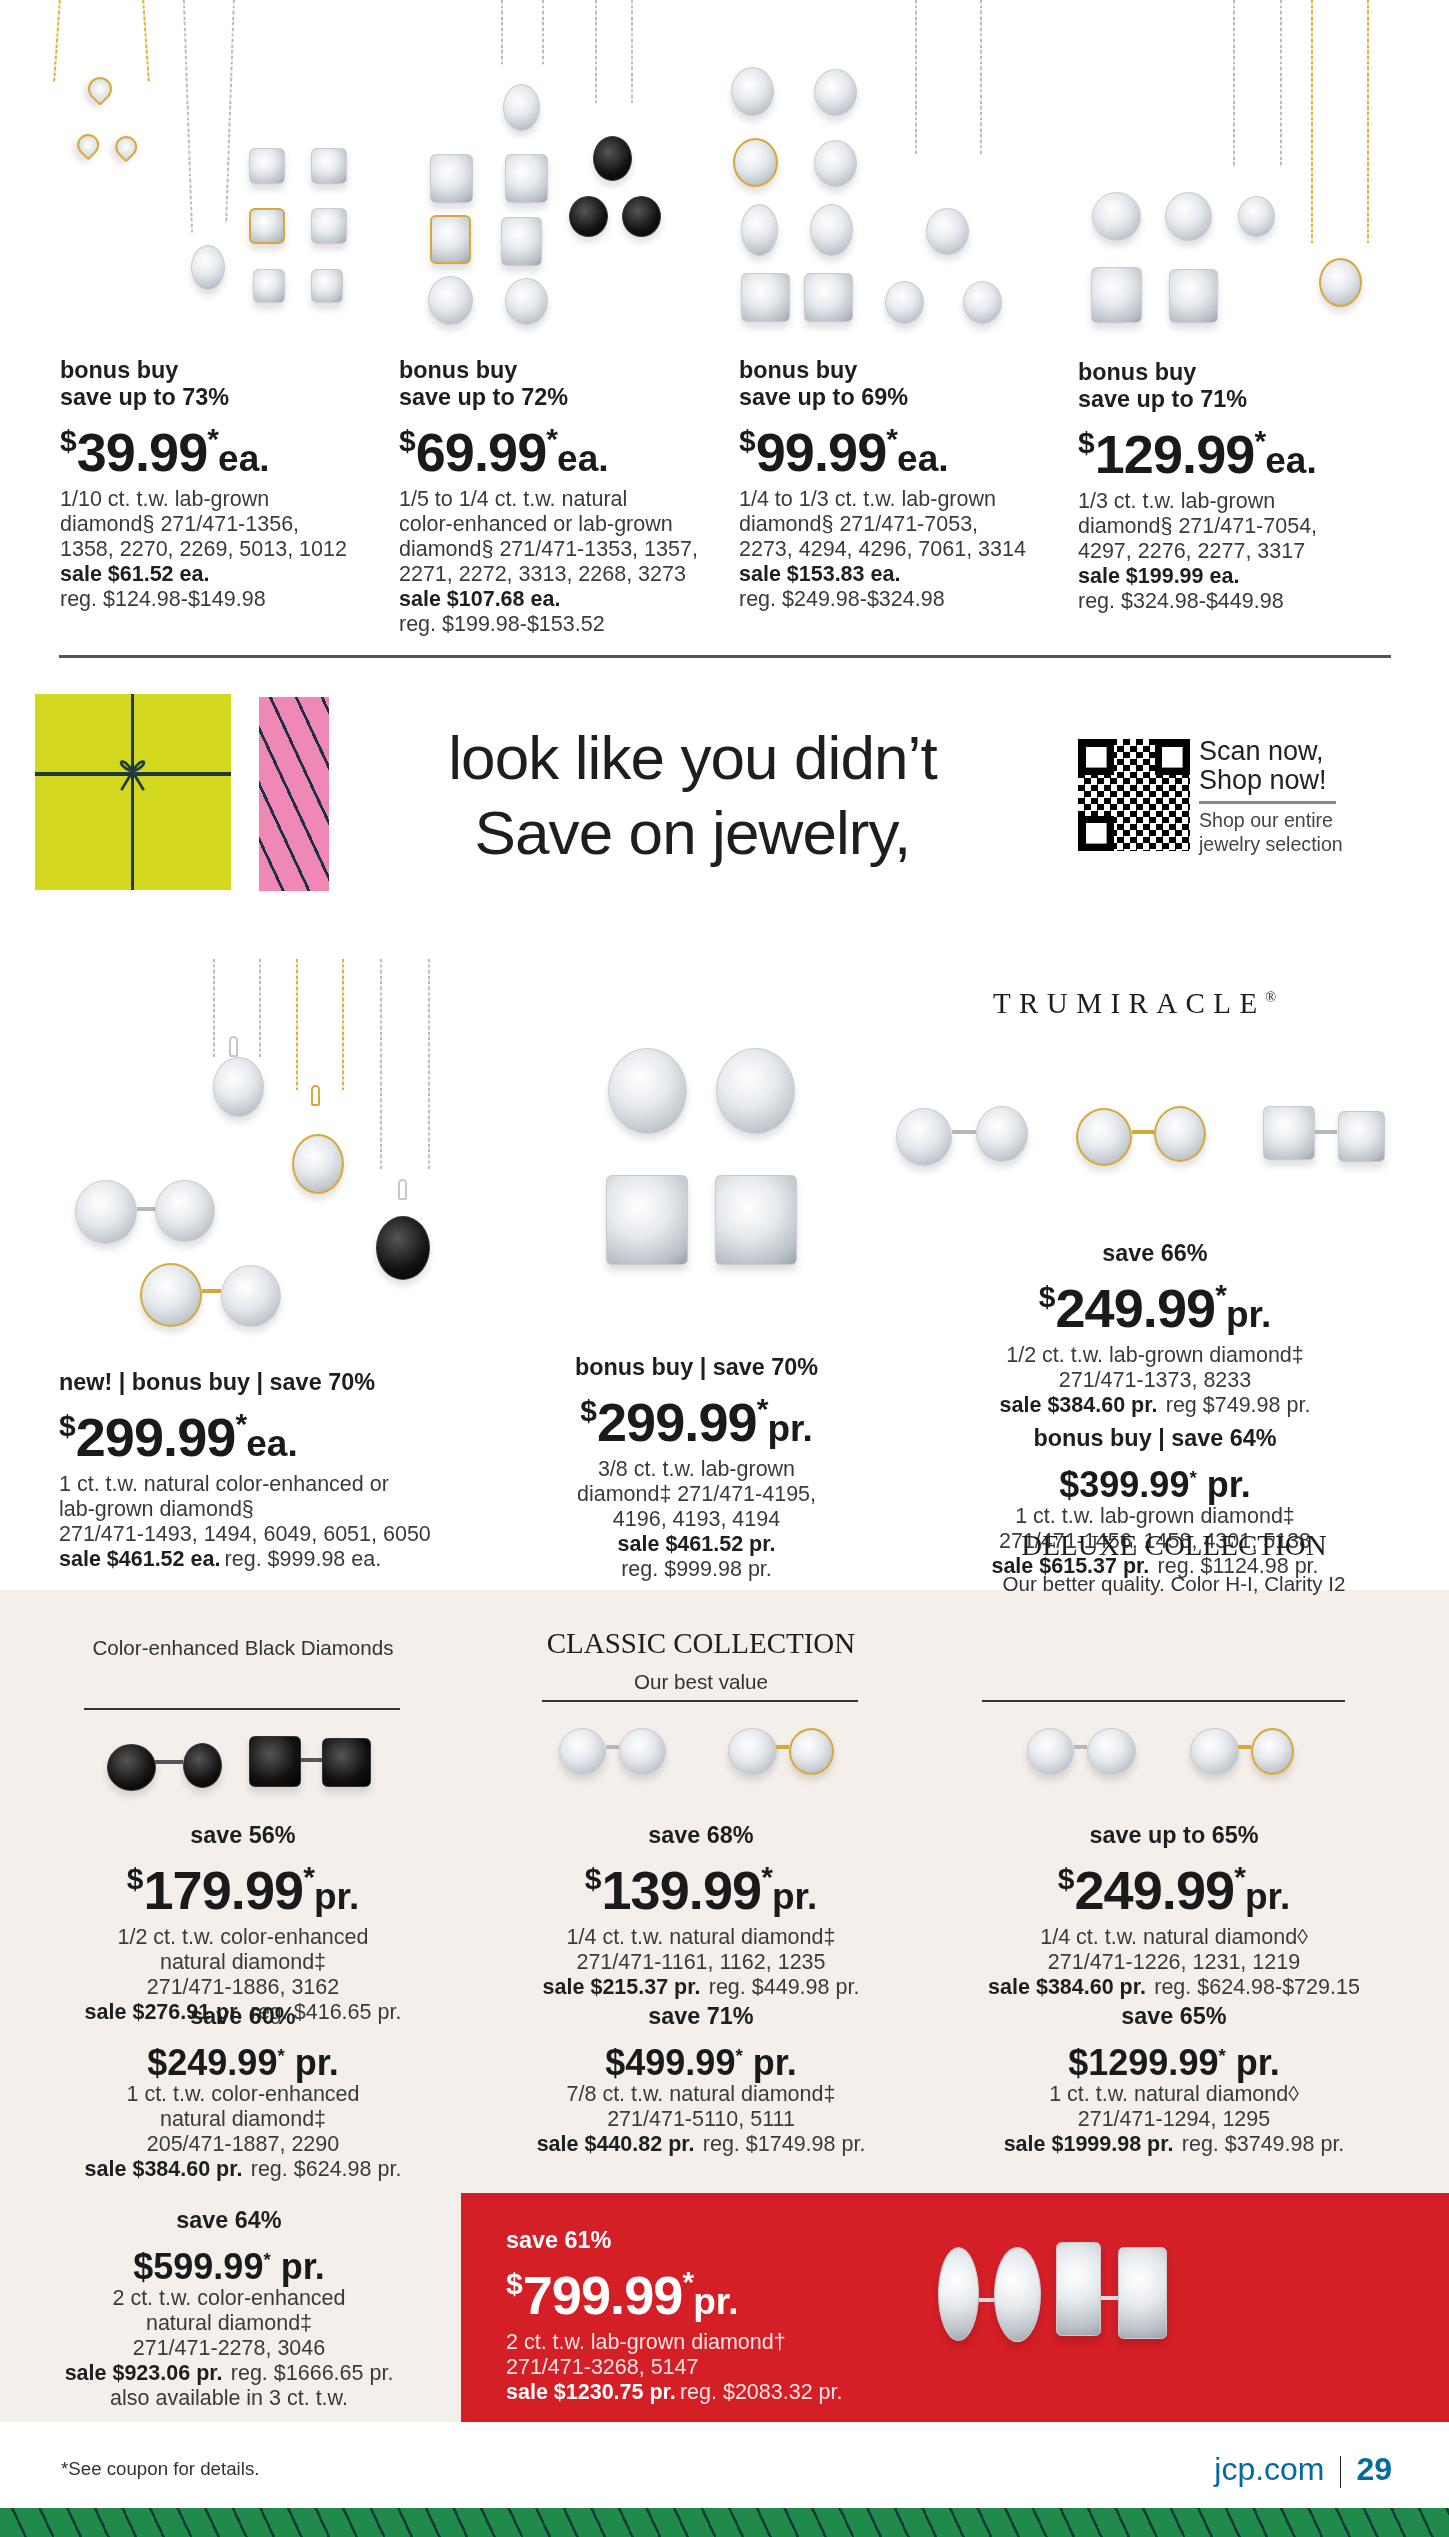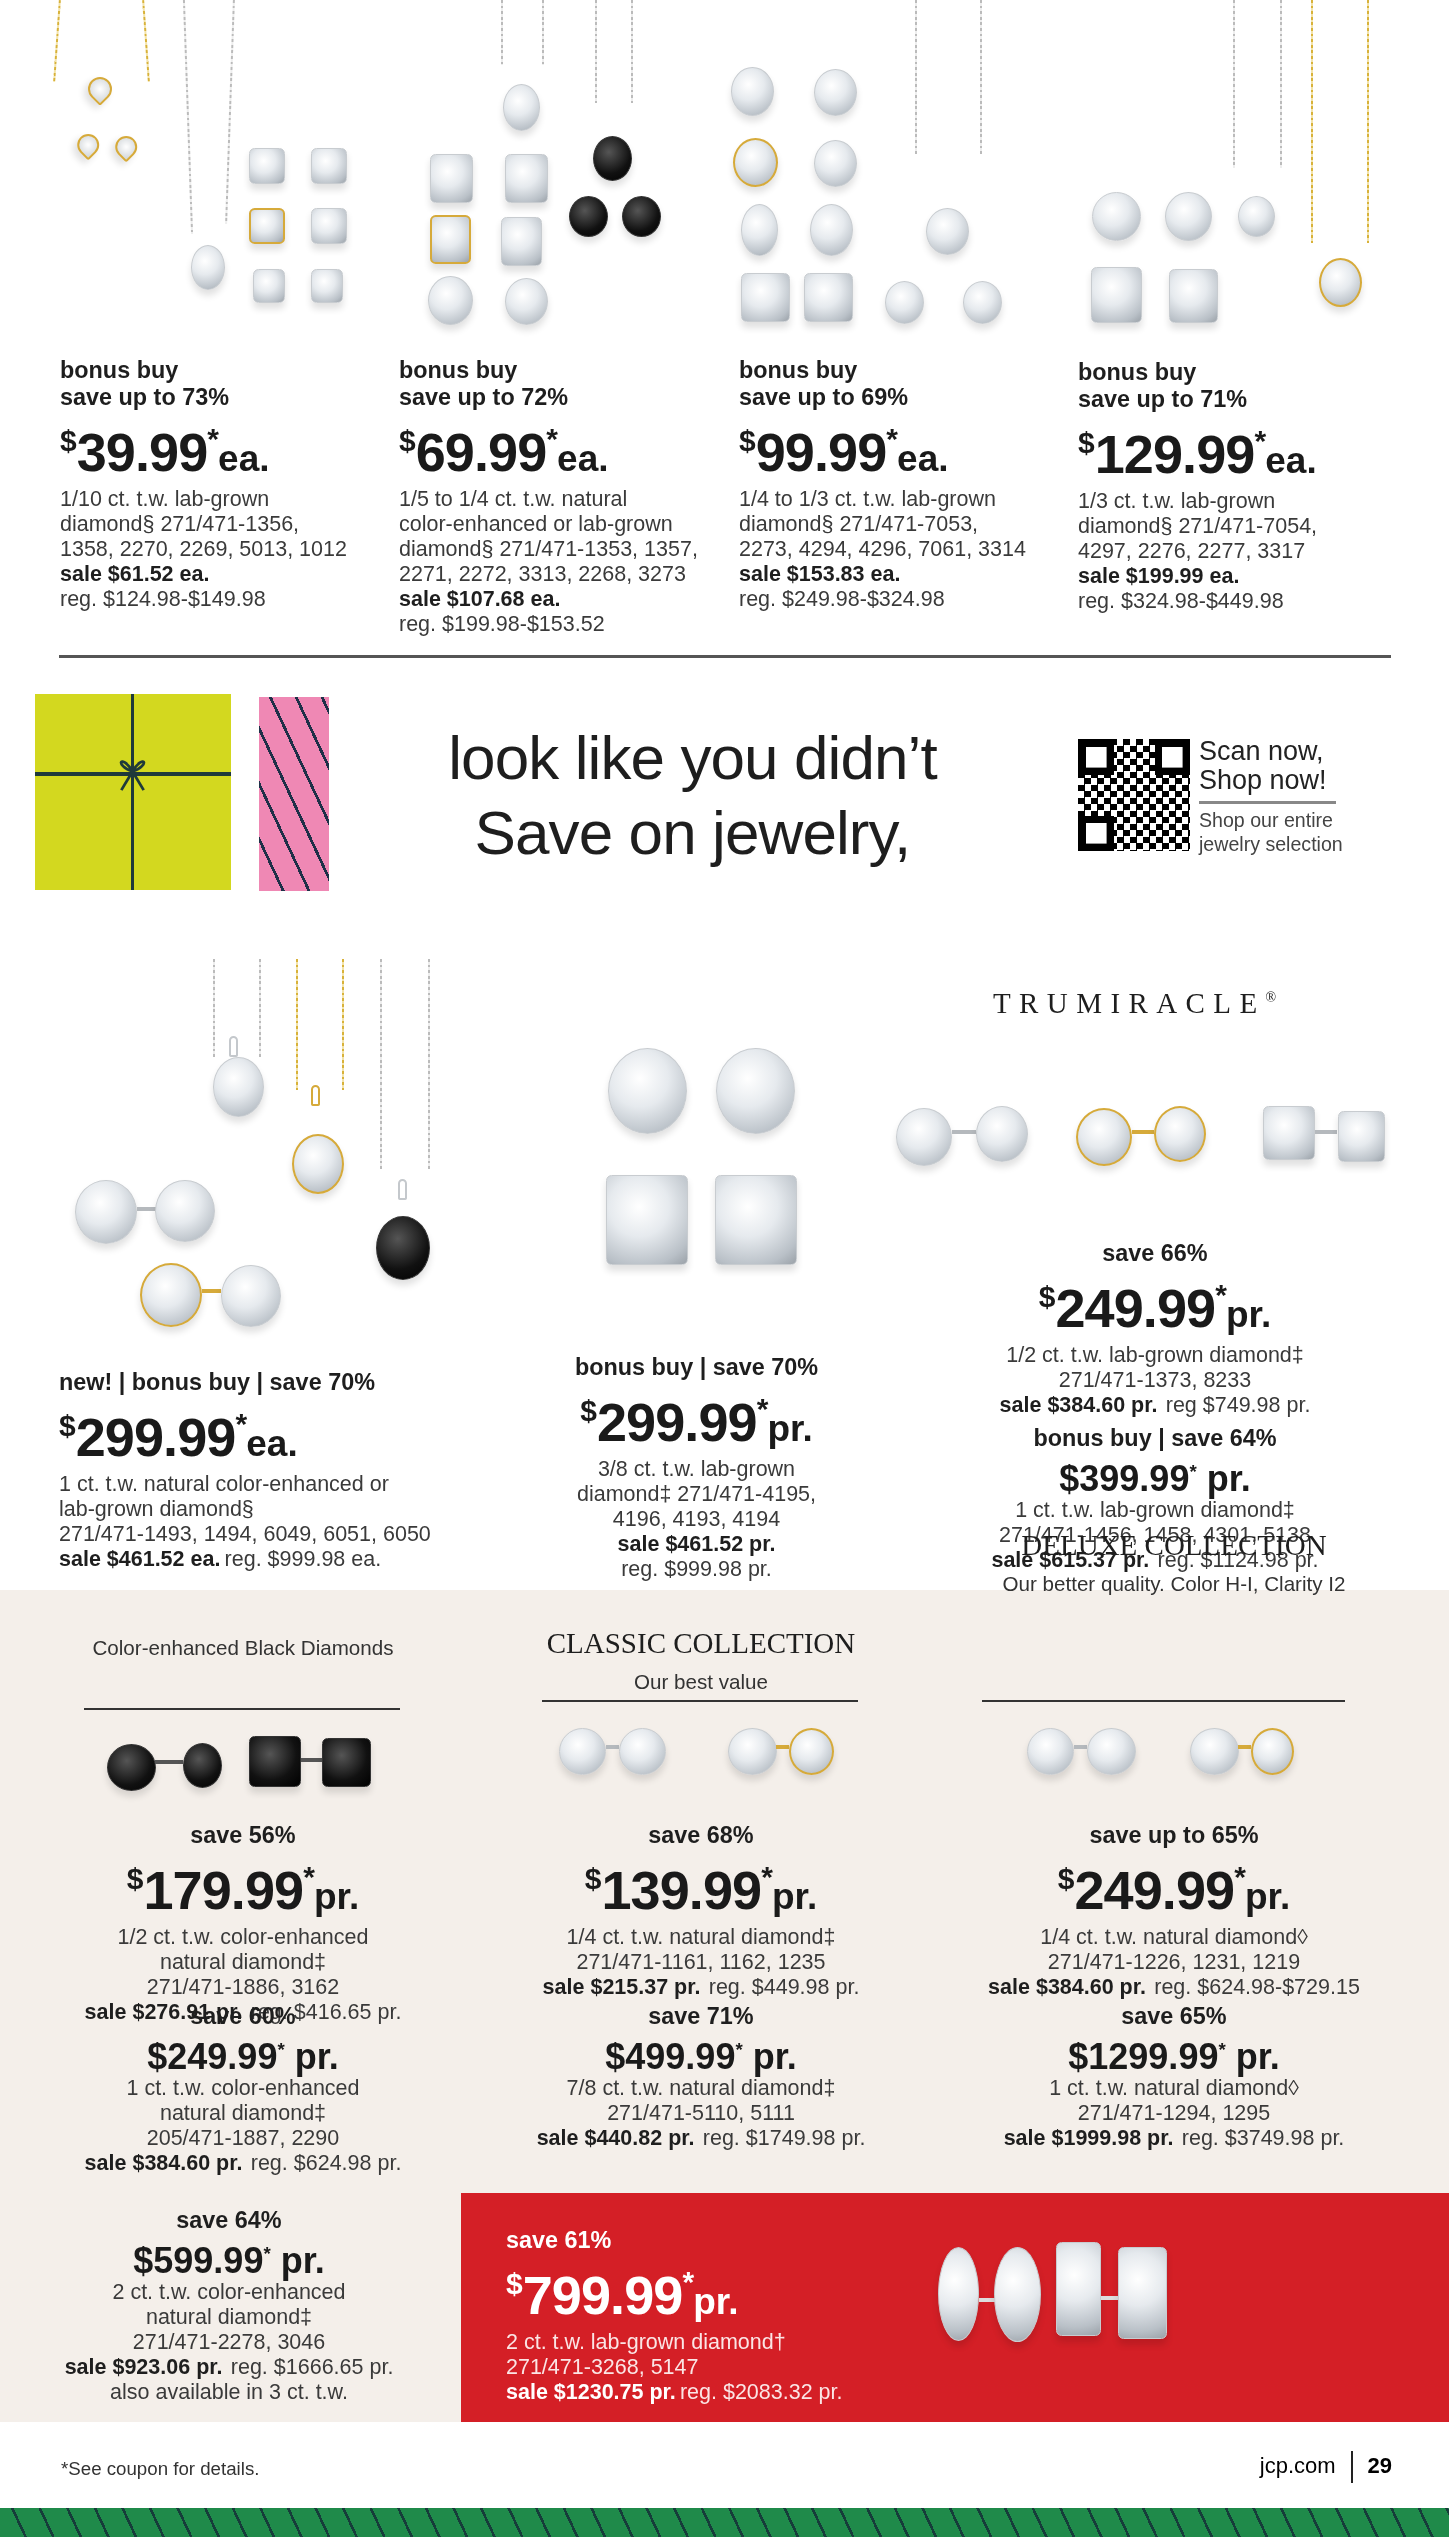--- a/index.html
+++ b/index.html
@@ -3,21 +3,21 @@
 <meta charset="utf-8">
 <style>
   * { box-sizing: border-box; margin: 0; padding: 0; }
   body { width: 1450px; height: 2538px; background: #ffffff; font-family: "Liberation Sans", sans-serif; color: #222; position: relative; overflow: hidden; }
   .abs { position: absolute; }
   .kicker { font-weight: 700; font-size: 23.4px; line-height: 27px; color: #1e1e1e; }
   .bigprice { font-weight: 700; font-size: 54px; line-height: 56px; color: #1a1a1a; letter-spacing: -0.9px; }
   .bigprice .cur { font-size: 30px; vertical-align: 20.6px; letter-spacing: 0; }
   .bigprice .star { font-size: 30px; vertical-align: 22.4px; }
   .bigprice .unit { font-size: 37px; letter-spacing: 0; }
-  .medprice { font-weight: 700; font-size: 36px; line-height: 39px; color: #1a1a1a; }
+  .medprice { font-weight: 700; font-size: 36px; line-height: 39px; color: #1a1a1a; margin-top: 6px; }
   .medprice .star { font-size: 18.7px; vertical-align: 13px; }
   .desc { font-size: 21.5px; line-height: 25px; color: #3a3a3a; }
   .sale { font-weight: 700; font-size: 21.5px; line-height: 25px; color: #1e1e1e; }
   .reg { font-size: 21.5px; line-height: 25px; color: #3a3a3a; font-weight: 400; }
   .center { text-align: center; }
   .divider { position: absolute; left: 59px; top: 655px; width: 1332px; height: 2.8px; background: #555; }
 
   
   .chain { position: absolute; width: 1.9px; background: repeating-linear-gradient(#bbb 0 2.8px, #eee 2.8px 5.6px); }
   .chain.gold { background: repeating-linear-gradient(#d8b23a 0 2.8px, #f3e3a8 2.8px 5.6px); }
@@ -58,21 +58,21 @@
   .col-title-sans { font-size: 29px; line-height: 34px; color: #1e1e1e; }
   .col-title-serif { font-family: "Liberation Serif", serif; font-size: 29px; line-height: 34px; color: #1e1e1e; }
   .col-sub { font-size: 20.6px; line-height: 26px; color: #333; }
   .col-rule { position: absolute; height: 1.9px; background: #333; }
 
   .redbox { position: absolute; left: 461px; top: 2193px; width: 989px; height: 229px; background: #d41f26; }
   .redbox .kicker, .redbox .bigprice, .redbox .desc, .redbox .sale, .redbox .reg { color: #ffffff; }
   .redbox .desc, .redbox .reg { color: #fbe5e5; }
 
   .footer-note { position: absolute; left: 61px; top: 2458px; font-size: 18.7px; color: #333; }
-  .footer-right { position: absolute; right: 58px; top: 2451px; font-size: 22px; color: #000000; font-weight: 400; }
+  .footer-right { position: absolute; right: 58px; top: 2451px; font-size: 32px; color: #0369a1; font-weight: 400; }
   .footer-right .num { font-weight: 700; }
   .footer-right .sep { display: inline-block; width: 1.9px; height: 32px; background: #222; vertical-align: middle; margin: 0 15px; }
   .stripe { position: absolute; left: 0; top: 2508px; width: 1450px; height: 30px; background: repeating-linear-gradient(65deg, #1f8a4a 0 22.4px, #163c3a 22.4px 25px); }
 </style>
 </head>
 <body>
 
 <div>
   <div class="chain gold" style="left:56px;top:0;height:82px;transform:rotate(4deg)"></div>
   <div class="chain gold" style="left:145px;top:0;height:82px;transform:rotate(-4deg)"></div>

